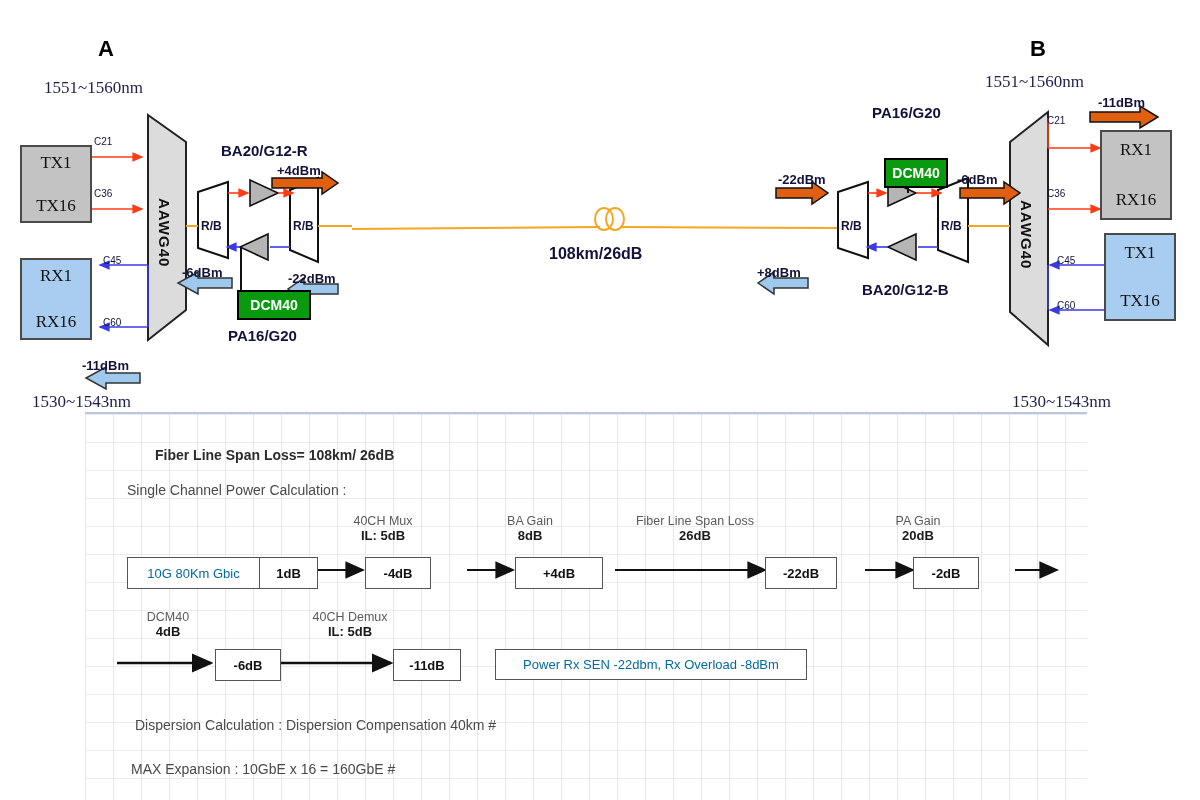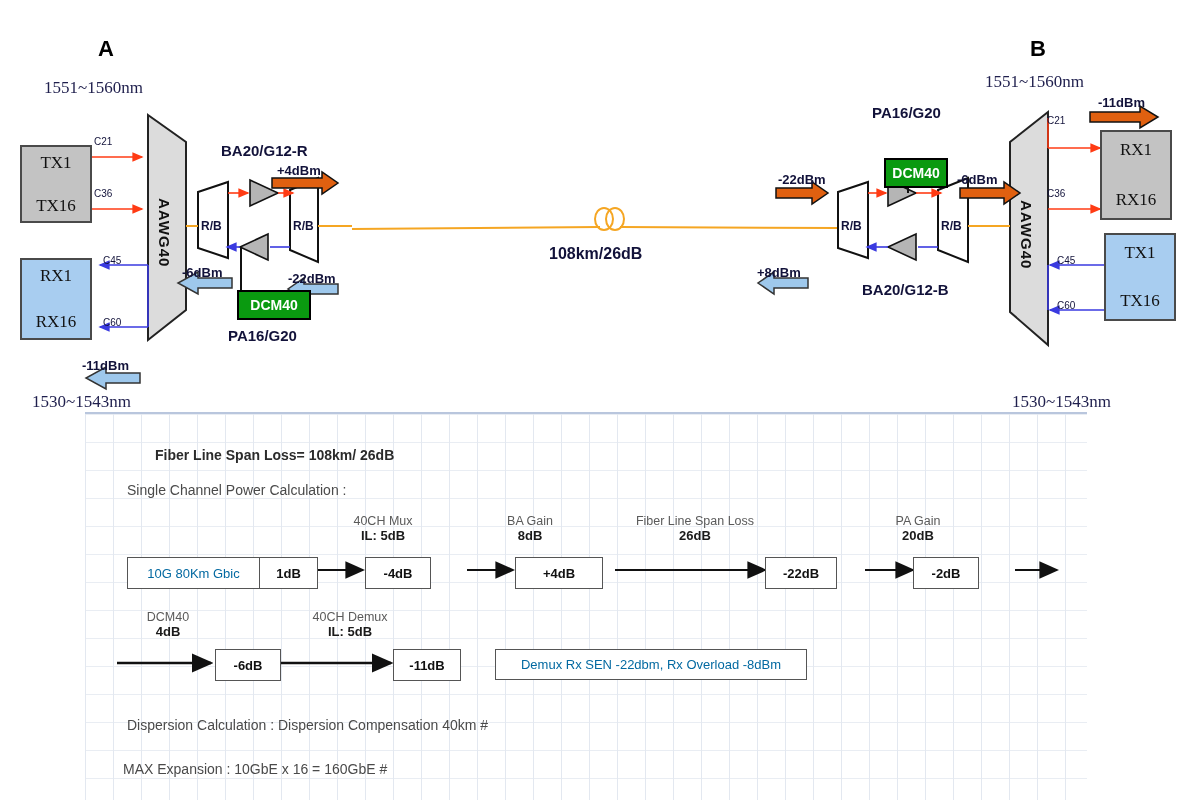--- a/index.html
+++ b/index.html
@@ -35,21 +35,21 @@
   
   #calc-panel{left:85px;top:412px;width:1002px;height:388px;
      background:#ffffff;
      background-image:
         linear-gradient(to right,#e3e8f0 1px,transparent 1px),
         linear-gradient(to bottom,#e9edf3 1px,transparent 1px);
      background-size:28px 28px;
      border-top:2px solid #b9c6dd;}
   .calc-head{font-weight:bold;font-size:14px;color:#2b2b2b;}
   .calc-sub{font-size:14px;color:#4a4a4a;}
-  .calc-note{font-size:14px;color:#4a4a4a;white-space:nowrap;}
+  .calc-note{font-size:14px;color:#4a4a4a;white-space:nowrap;margin-left:8px;}
   .cap{font-size:12.5px;color:#5a5a5a;text-align:center;white-space:nowrap;}
   .cap b{color:#1a1a1a;font-size:13px;}
   .cbox{border:1.5px solid #555;background:#fff;box-sizing:border-box;
         display:flex;align-items:center;justify-content:center;
         font-size:13px;color:#0369a1;white-space:nowrap;}
   .cbox.b{font-weight:bold;color:#111;}
 </style>
 </head>
 <body>
 
@@ -282,18 +282,18 @@
 
   <div class="abs cap" style="left:200px;top:196px;width:130px;">
     <div>40CH Demux</div>
     <b>IL: 5dB</b>
   </div>
   <div class="abs cbox b" style="left:308px;top:235px;width:68px;height:32px;">
     <span>-11dB</span>
   </div>
 
   <div class="abs cbox" style="left:410px;top:235px;width:312px;height:31px;">
-    <span>Demux Rx SEN -22dbm, Rx Overload -8dBm</span>
+    <span>Power Rx SEN -22dbm, Rx Overload -8dBm</span>
   </div>
 
   <div class="abs calc-note" style="left:42px;top:303px;">Dispersion Calculation : Dispersion Compensation 40km #</div>
   <div class="abs calc-note" style="left:38px;top:347px;">MAX Expansion :  10GbE x 16 = 160GbE #</div>
 </div>
 
 </body></html>

